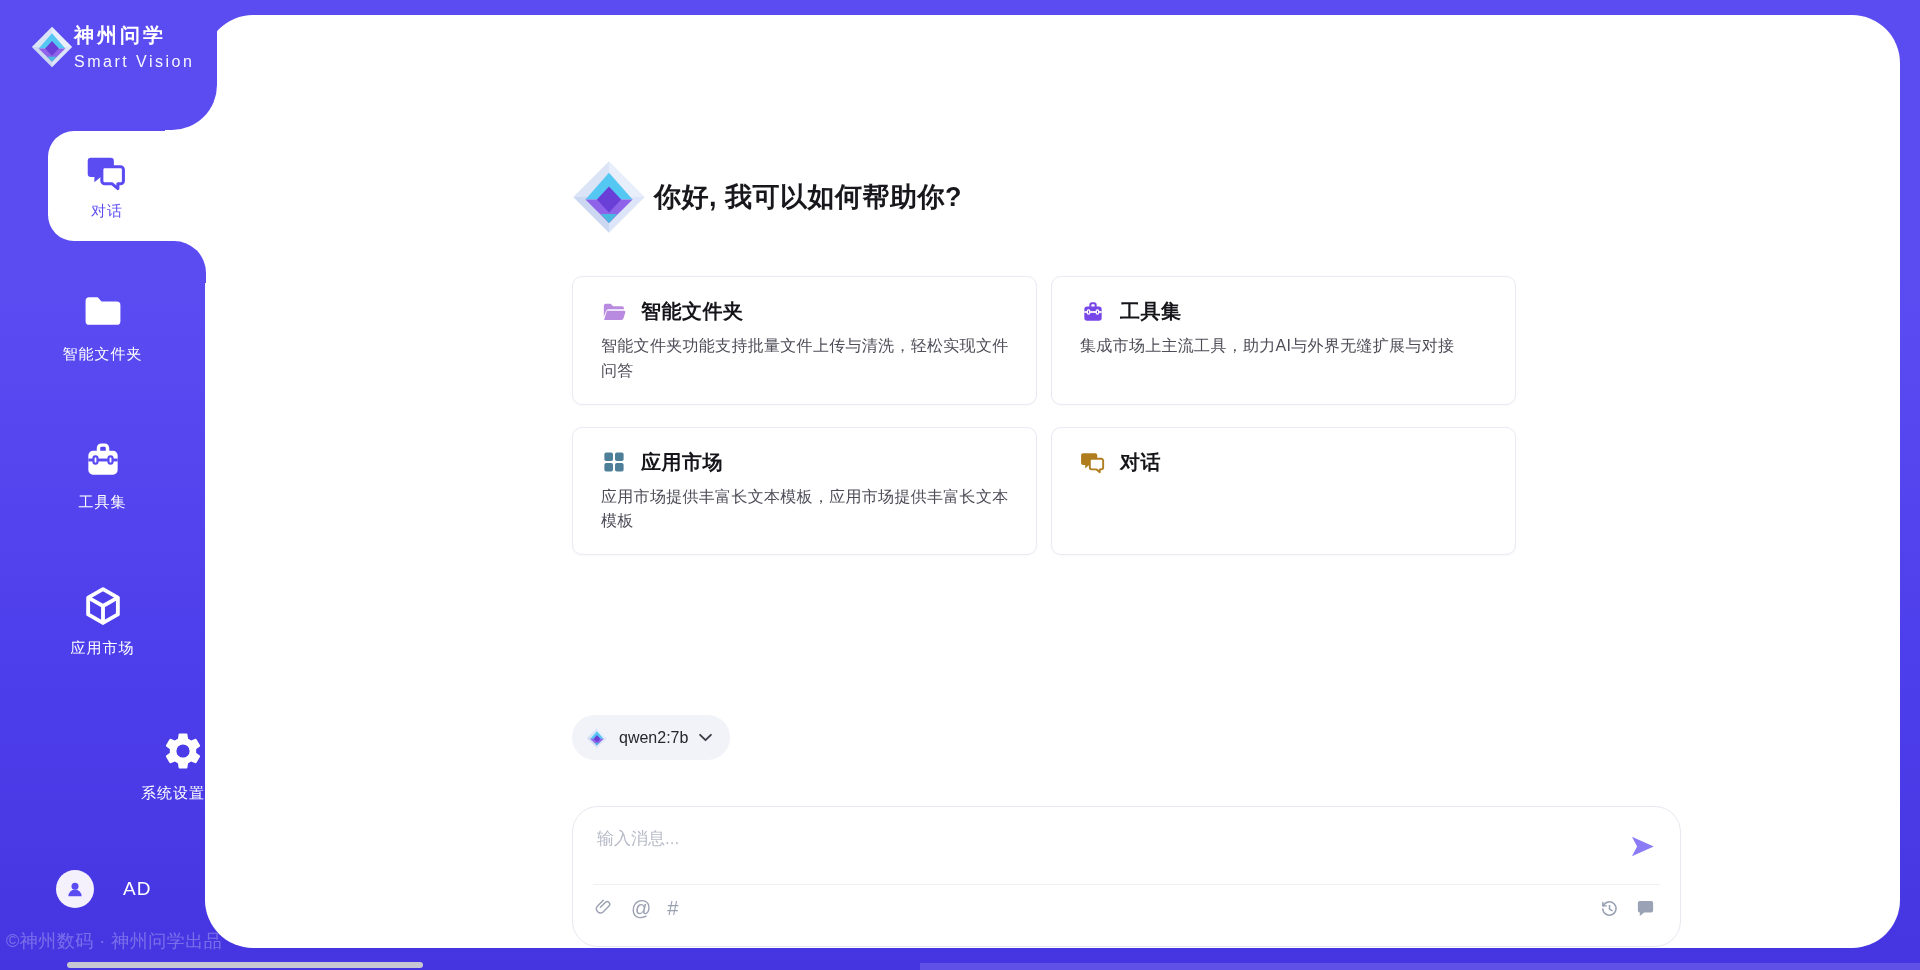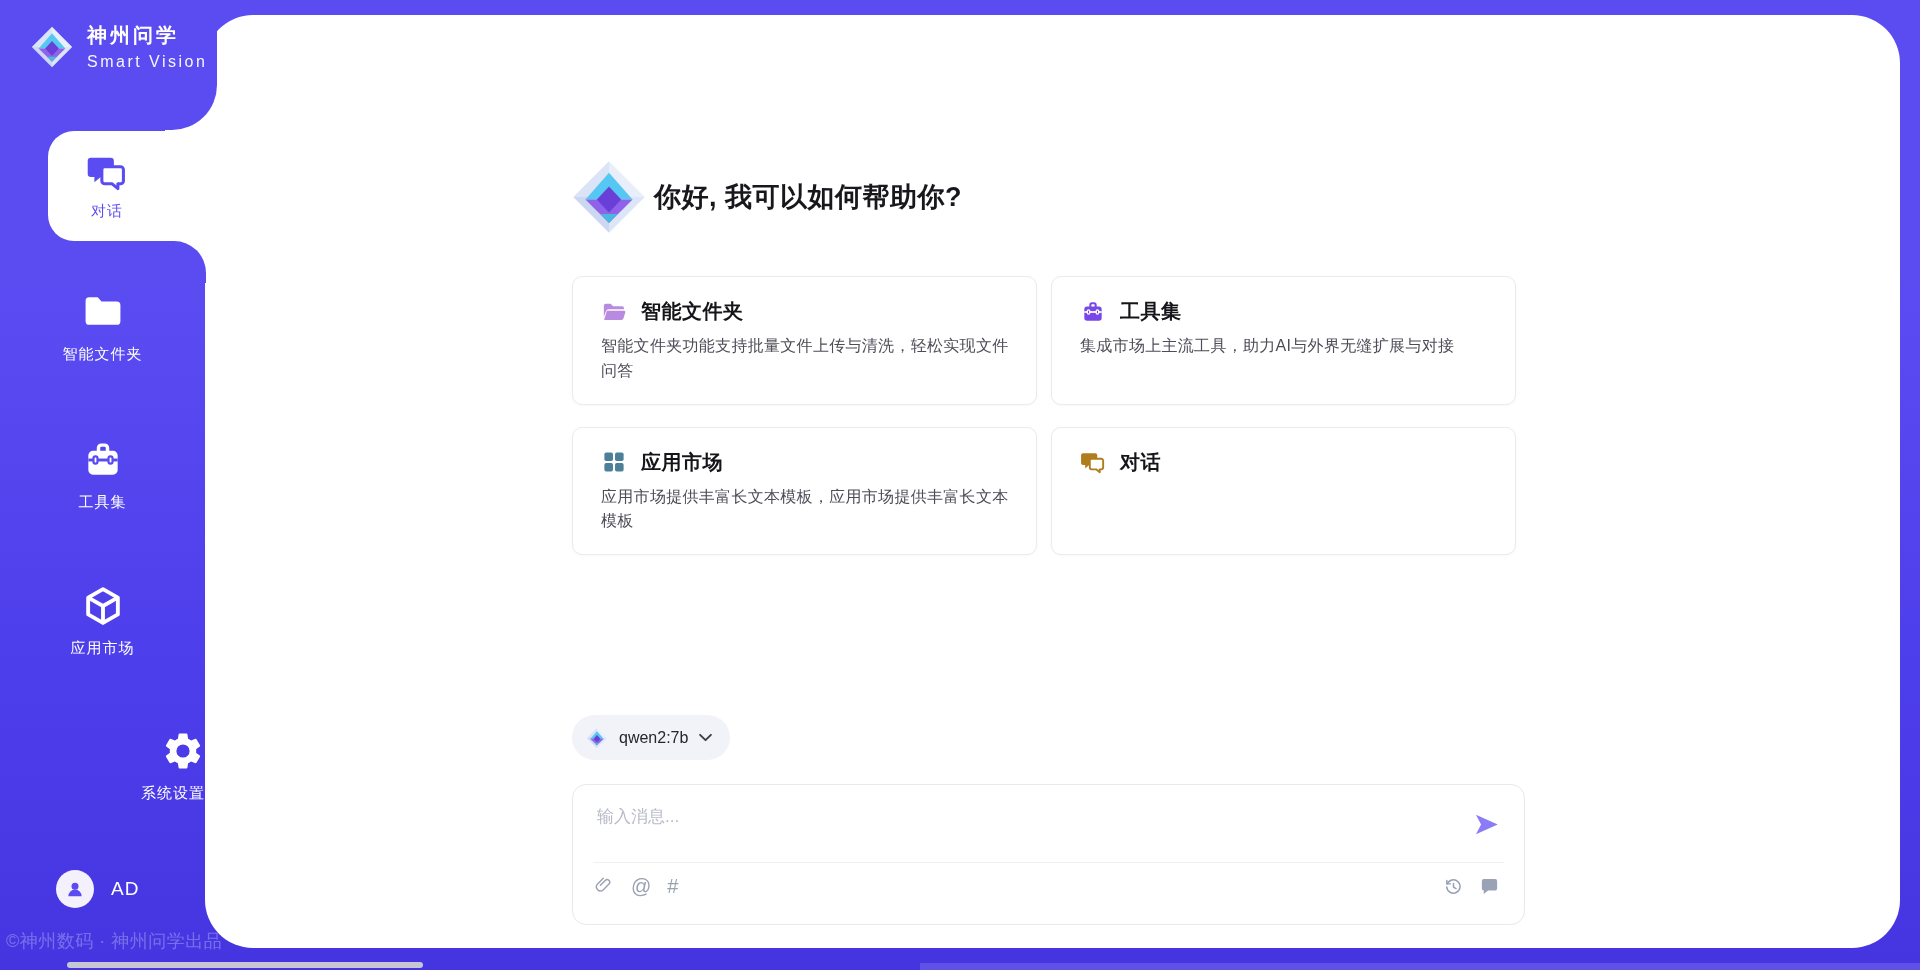--- a/index.html
+++ b/index.html
@@ -17,31 +17,31 @@
   .logo-block{position:absolute;left:0;top:0;width:217px;height:130px;background:#5b4cf2;border-bottom-right-radius:45px;}
   .bump{position:absolute;left:140px;top:241px;width:66px;height:42px;background:#5b4cf2;border-top-right-radius:32px;}
   .tab-active{
     position:absolute;left:48px;top:131px;width:158px;height:110px;background:#fff;
     border-radius:26px 0 0 26px;display:flex;flex-direction:column;align-items:center;
     justify-content:center;gap:9px;padding-right:40px;box-sizing:border-box;cursor:pointer;
   }
   .tab-active .nav-label{color:#5b4cf2;}
 
   
-  .brand{position:absolute;left:30px;top:22px;display:flex;align-items:center;gap:13px;}
+  .brand{position:absolute;left:30px;top:22px;display:flex;align-items:center;gap:0;}
   .brand-text .bn{color:#fff;font-size:20px;font-weight:700;letter-spacing:3px;}
   .brand-text .bs{color:rgba(255,255,255,.95);font-size:16px;letter-spacing:2.5px;margin-top:4px;}
   .nav-item{
     position:absolute;left:0;width:205px;display:flex;flex-direction:column;align-items:center;gap:11px;cursor:pointer;
   }
   .nav-label{color:#fff;font-size:15px;letter-spacing:1px;}
   .nav-ic{width:44px;height:44px;display:block;}
   .ni-folder{top:290px;} .ni-tools{top:438px;} .ni-market{top:584px;} .ni-settings{top:729px;align-items:flex-end;}
 
-  .user-row{position:absolute;left:56px;top:870px;display:flex;align-items:center;gap:17px;cursor:pointer;}
+  .user-row{position:absolute;left:56px;top:870px;display:flex;align-items:center;gap:29px;cursor:pointer;}
   .avatar{width:38px;height:38px;border-radius:50%;background:#f4f1fd;display:flex;align-items:center;justify-content:center;}
   .user-name{color:#fff;font-size:19px;letter-spacing:1px;}
   .side-footer{position:absolute;left:6px;top:929px;color:rgba(255,255,255,.28);font-size:18px;letter-spacing:.5px;}
 
   
   .greet{position:absolute;left:570px;top:158px;display:flex;align-items:center;gap:6px;}
   .greet-title{font-size:27px;font-weight:700;color:#17171c;letter-spacing:.5px;}
 
   .cards{
     position:absolute;left:572px;top:276px;width:944px;
@@ -57,22 +57,22 @@
   .card-desc{margin-top:9px;font-size:16px;line-height:1.55;color:#4d4d58;letter-spacing:.3px;}
   .card-ic{width:26px;height:26px;display:block;flex:0 0 auto;}
 
   .model-pill{
     position:absolute;left:572px;top:715px;height:45px;border-radius:22.5px;background:#f2f3f8;
     display:flex;align-items:center;gap:11px;padding:0 18px 0 14px;cursor:pointer;text-align:center;
   }
   .model-label{font-size:16px;color:#26262e;}
 
   .composer{
-    position:absolute;left:572px;top:784px;width:953px;height:141px;background:#fff;
-    border:1.5px solid #e7e8f0;border-radius:14px;box-sizing:border-box;
+    position:absolute;left:572px;top:806px;width:1109px;height:141px;background:#fff;
+    border:1.5px solid #e7e8f0;border-radius:26px;box-sizing:border-box;
   }
   .composer input{
     position:absolute;left:22px;top:14px;width:840px;height:34px;border:none;outline:none;
     font-size:17px;color:#333;font-family:inherit;background:transparent;
   }
   .composer input::placeholder{color:#b7bac7;}
   .comp-divider{position:absolute;left:20px;right:20px;top:77px;height:1px;background:#eef0f4;}
   .send-btn{position:absolute;right:24px;top:26px;width:27px;height:27px;cursor:pointer;}
   .comp-left{position:absolute;left:21px;top:90px;display:flex;align-items:center;gap:16px;color:#9aa1b0;}
   .comp-right{position:absolute;right:24px;top:91px;display:flex;align-items:center;gap:15px;color:#96a0b2;}

